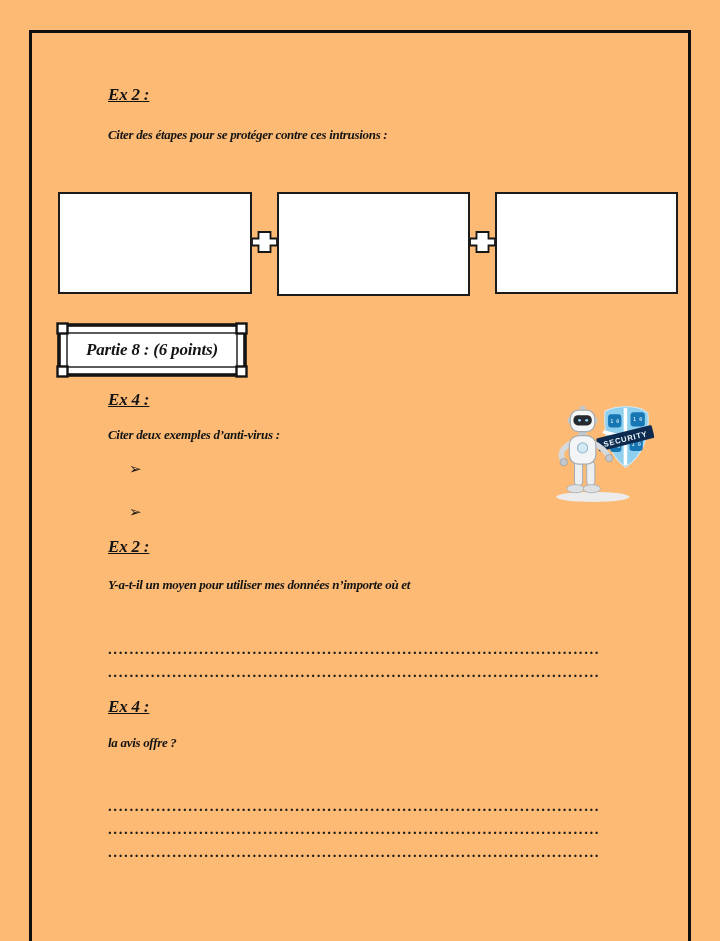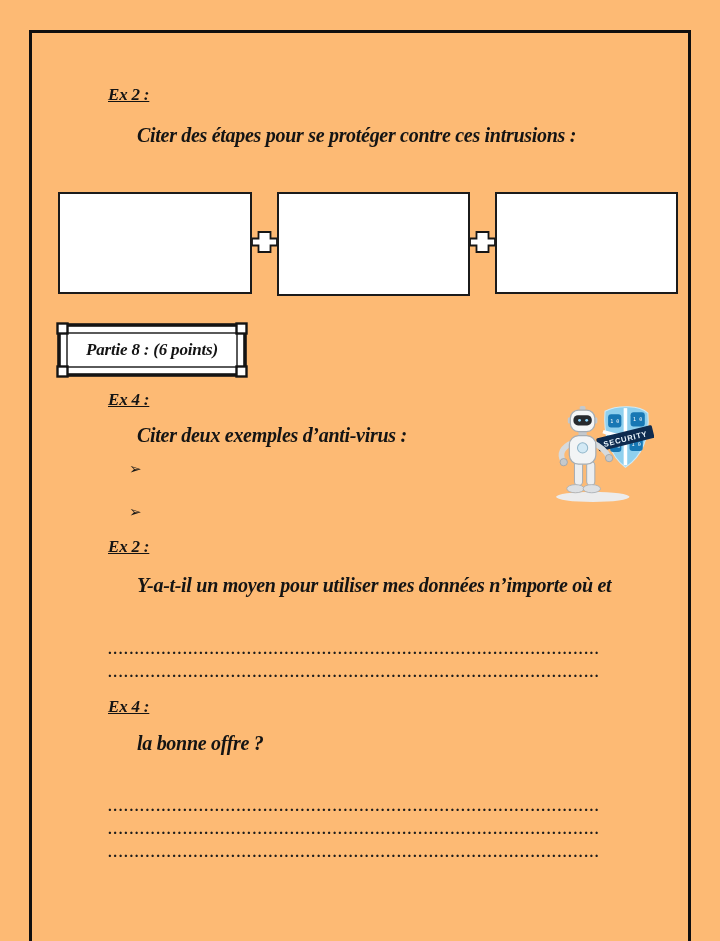--- a/index.html
+++ b/index.html
@@ -10,22 +10,22 @@
   }
   .frame {
     position:absolute; left:29px; top:30px; width:662px; height:911px;
     border:3px solid #0f0f0f; border-bottom:none; box-sizing:border-box;
   }
   .h-ex {
     position:absolute; font-weight:bold; font-style:italic; font-size:17px;
     letter-spacing:-0.2px; text-decoration:underline; line-height:22px;
   }
   .prompt {
-    position:absolute; font-weight:bold; font-style:italic; font-size:20px;
-    letter-spacing:-0.3px; line-height:30px;margin-left:29px;
+    position:absolute; font-weight:bold; font-style:italic; font-size:13px;
+    letter-spacing:-0.3px; line-height:30px;
   }
   .answer-box {
     position:absolute; border:2px solid #1b1b1b; background:#ffffff;
     box-sizing:border-box;
   }
   .connector { position:absolute; }
   .banner { position:absolute; left:56px; top:322px; width:192px; height:56px; }
   .banner svg { position:absolute; inset:0; }
   .banner-text {
     position:absolute; inset:0; display:flex; align-items:center; justify-content:center;
@@ -126,19 +126,19 @@
 
   <div class="h-ex" style="left:108px; top:536px;">Ex 2 :</div>
   <div class="prompt" style="left:108px; top:570px; width:540px;">
     <div>Y-a-t-il un moyen pour utiliser mes  données n’importe où et</div>
   </div>
   <div class="dots" style="top:640px;">........................................................................................................................</div>
   <div class="dots" style="top:663px;">........................................................................................................................</div>
 
   <div class="h-ex" style="left:108px; top:696px;">Ex 4 :</div>
   <div class="prompt" style="left:108px; top:728px; width:545px;">
-    <div>la bonne offre ?</div>
+    <div>la avis offre ?</div>
   </div>
   <div class="dots" style="top:797px;">........................................................................................................................</div>
   <div class="dots" style="top:820px;">........................................................................................................................</div>
   <div class="dots" style="top:843px;">........................................................................................................................</div>
 
 </div>
 
 </body></html>

